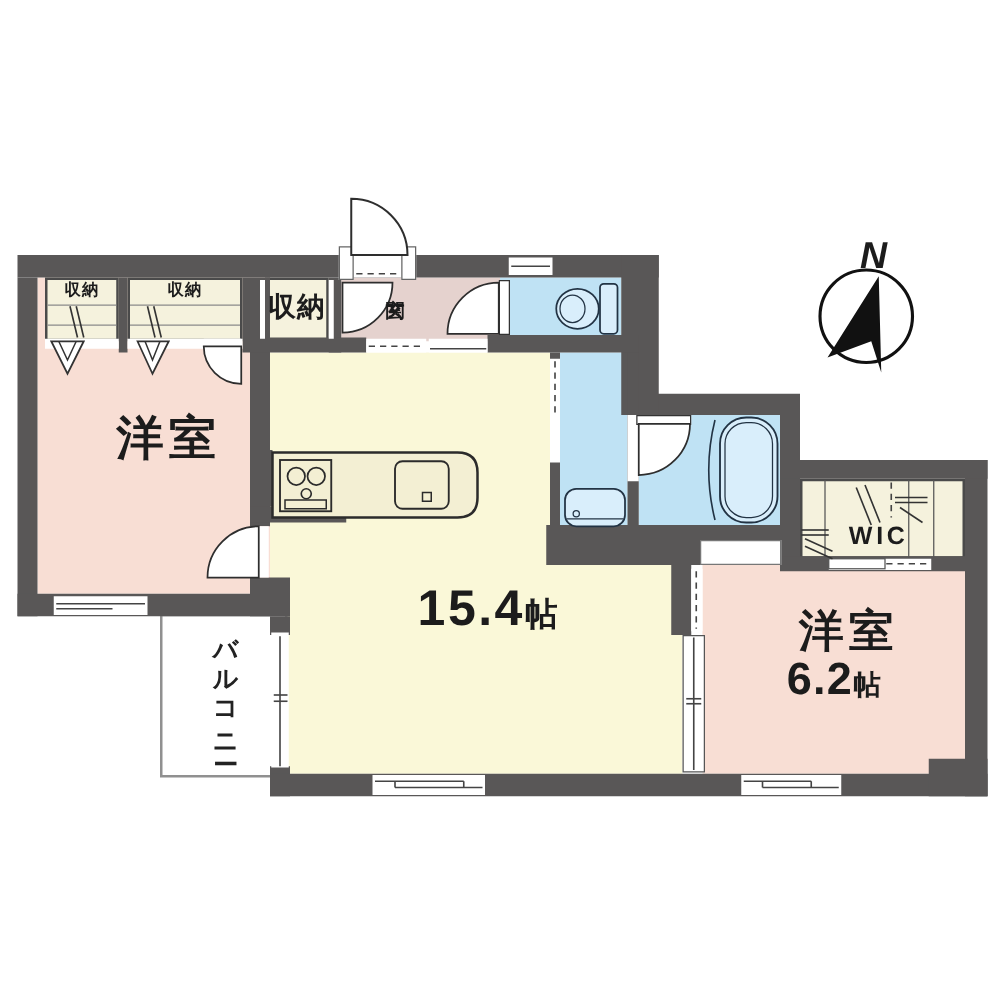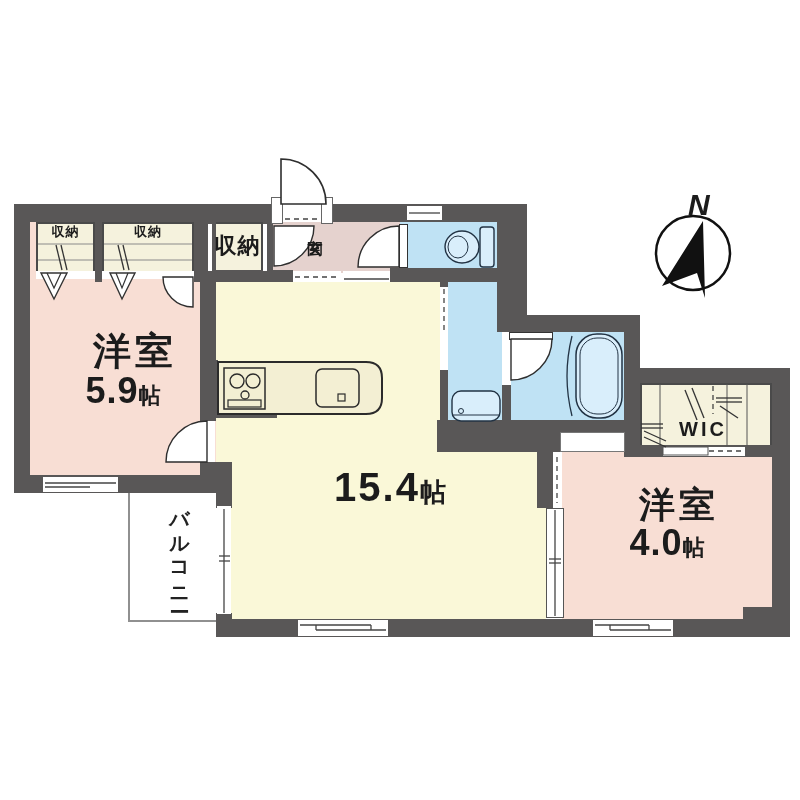--- a/index.html
+++ b/index.html
@@ -207,30 +207,29 @@
     </g>
 
     <g>
       <circle cx="693" cy="253" r="37" fill="#fff" stroke="#111" stroke-width="2.5"></circle>
       <polygon points="703,221 662,286 697,273 705,298" fill="#111"></polygon>
     </g>
   </svg>
 
   <div class="lbl" style="left:30px;top:332px;width:186px;">
     <div class="rname">洋室</div>
-    <div class="rsize"><span class="num">5.9</span><span class="unit">帖</span></div>
   </div>
 
   <div class="lbl" style="left:270px;top:466px;width:240px;">
     <div class="ldk-size"><span class="num">15.4</span><span class="unit">帖</span></div>
   </div>
 
   <div class="lbl" style="left:562px;top:486px;width:210px;">
     <div class="rname" style="font-size:36px;">洋室</div>
-    <div class="rsize"><span class="num">4.0</span><span class="unit">帖</span></div>
+    <div class="rsize"><span class="num">6.2</span><span class="unit">帖</span></div>
   </div>
 
   <div class="lbl small-closet" style="left:36px;top:225px;width:59px;">収納</div>
   <div class="lbl small-closet" style="left:102px;top:225px;width:92px;">収納</div>
   <div class="lbl big-closet" style="left:212px;top:234px;width:51px;">収納</div>
 
   <div class="vtext" style="position:absolute;left:305px;top:227px;height:46px;font-size:15px;letter-spacing:2px;">玄関</div>
 
   <div class="lbl wic-lbl" style="left:640px;top:419px;width:126px;">WIC</div>
 

